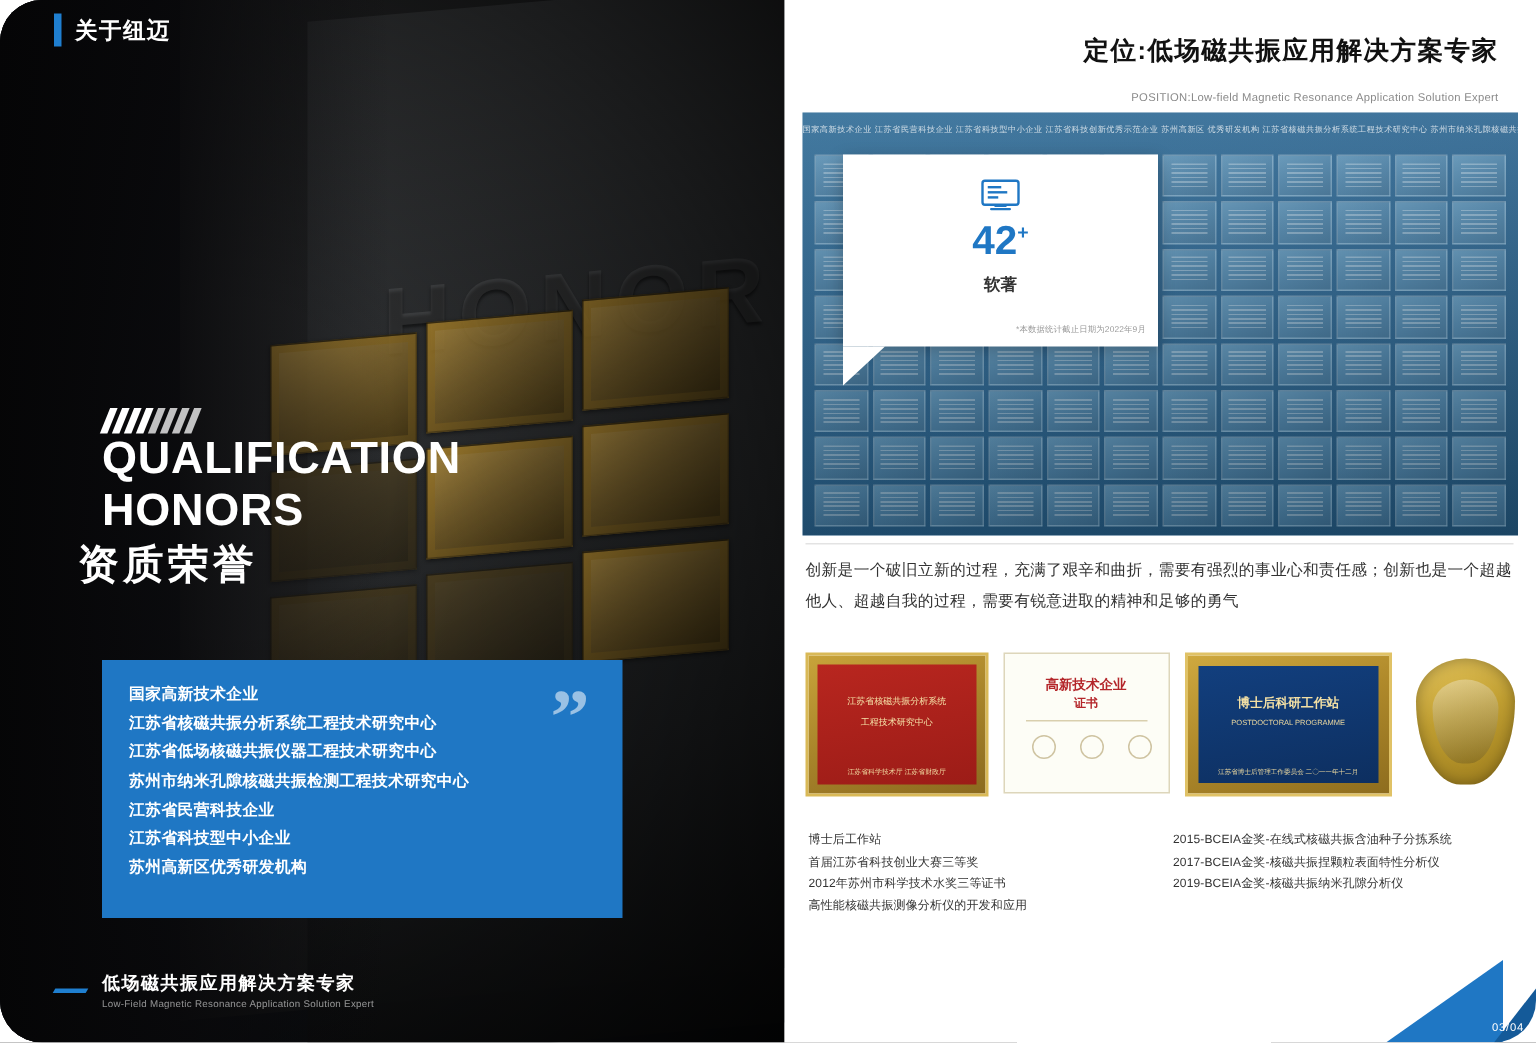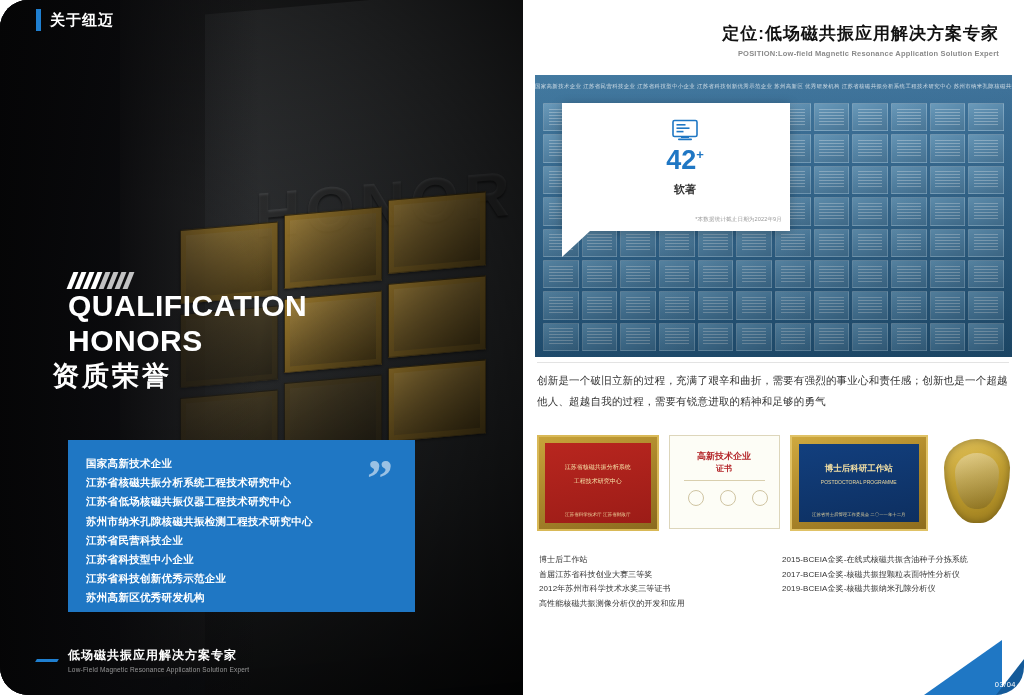--- a/index.html
+++ b/index.html
@@ -201,22 +201,21 @@
   #position-cn {
     color: #111111;
     font-size: 17px;
     font-weight: bold;
     letter-spacing: 1px;
   }
   #position-en {
     color: #8a8a8a;
     font-size: 7.5px;
     letter-spacing: .2px;
-    margin-top: 4px;
-    font-weight: bold;
+    margin-top: 15px;
   }
 
   
   #hero {
     position: absolute;
     left: 12px; top: 75px;
     width: 477px; height: 282px;
     background: linear-gradient(160deg, #2e6b96 0%, #2a6490 40%, #23587f 100%);
     overflow: hidden;
   }
@@ -256,21 +255,20 @@
     pointer-events: none;
   }
 
   
   #stats-card {
     position: absolute;
     left: 27px; top: 28px;
     width: 210px; height: 128px;
     background: #ffffff;
     box-shadow: 0 2px 10px rgba(0,0,0,.25);
-    padding-left: 18px;
   }
   #stats-card::after {
     content: "";
     position: absolute;
     left: 0; bottom: -26px;
     border-left: 28px solid #ffffff;
     border-bottom: 26px solid transparent;
   }
   .stats-row {
     display: flex;
@@ -484,21 +482,20 @@
 
     <div id="blue-card">
       <div class="quote">”</div>
       <ul>
         <li>国家高新技术企业</li>
         <li>江苏省核磁共振分析系统工程技术研究中心</li>
         <li>江苏省低场核磁共振仪器工程技术研究中心</li>
         <li>苏州市纳米孔隙核磁共振检测工程技术研究中心</li>
         <li>江苏省民营科技企业</li>
         <li>江苏省科技型中小企业</li>
-        <li>江苏省科技创新优秀示范企业</li>
         <li>苏州高新区优秀研发机构</li>
       </ul>
     </div>
 
     <div id="left-footer">
       <span class="fbar"></span>
       <span>
         <div class="f-cn">低场磁共振应用解决方案专家</div>
         <div class="f-en">Low-Field Magnetic Resonance Application Solution Expert</div>
       </span>

